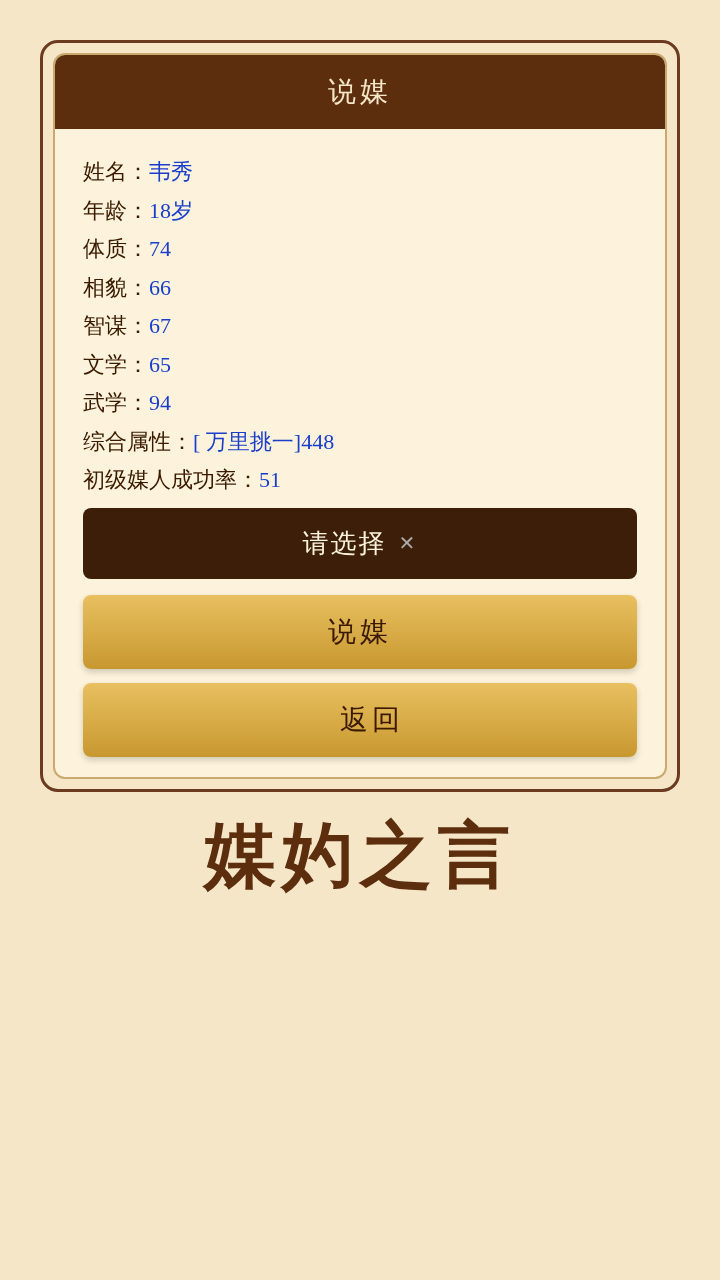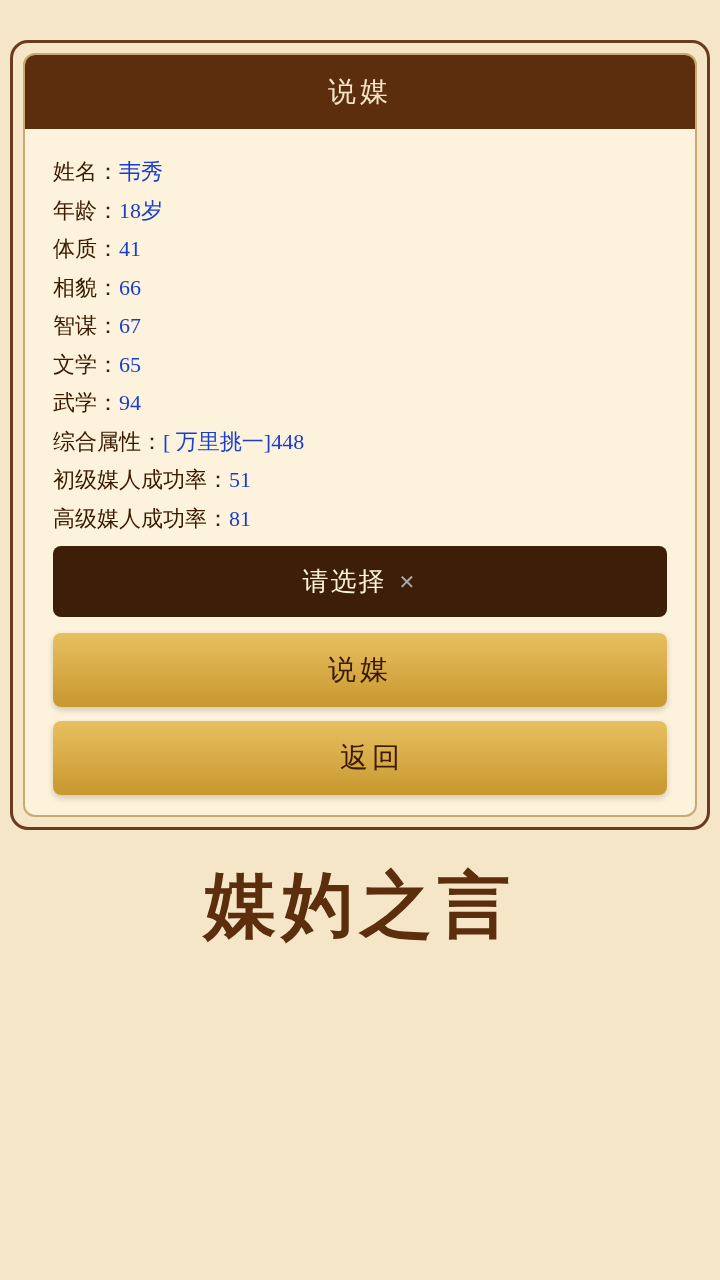--- a/index.html
+++ b/index.html
@@ -10,21 +10,21 @@
       background-color: #f5e6c8;
       display: flex;
       flex-direction: column;
       align-items: center;
       justify-content: flex-start;
       font-family: 'SimSun', 'STSong', serif;
       overflow: hidden;
     }
 
     .outer-frame {
-      width: 700px;
+      width: 640px;
       margin-top: 40px;
       border: 3px solid #6b3a1f;
       border-radius: 18px;
       background: #f5e6c8;
       padding: 10px;
     }
 
     .inner-card {
       background: #fdf3dc;
       border-radius: 12px;
@@ -117,21 +117,21 @@
 
     .version-bar {
       text-align: center;
       color: #a0845a;
       font-size: 17px;
       padding: 12px 0 6px 0;
       letter-spacing: 1px;
     }
 
     .bottom-title {
-      margin-top: 28px;
+      margin-top: 16px;
       font-size: 72px;
       color: #5c2e0e;
       font-weight: bold;
       letter-spacing: 6px;
       font-family: 'STKaiti', 'KaiTi', 'SimSun', serif;
       text-align: center;
     }
   </style>
 </head>
 <body>
@@ -142,42 +142,39 @@
 
     <div class="card-body">
       <div class="info-section">
         <div class="info-row">
           <span>姓名：</span><span class="value">韦秀</span>
         </div>
         <div class="info-row">
           <span>年龄：</span><span class="value">18岁</span>
         </div>
         <div class="info-row">
-          <span>体质：</span><span class="value">41</span>
+          <span>体质：</span><span class="value">74</span>
         </div>
         <div class="info-row">
           <span>相貌：</span><span class="value">66</span>
         </div>
         <div class="info-row">
           <span>智谋：</span><span class="value">67</span>
         </div>
         <div class="info-row">
           <span>文学：</span><span class="value">65</span>
         </div>
         <div class="info-row">
           <span>武学：</span><span class="value">94</span>
         </div>
         <div class="info-row">
           <span>综合属性：</span><span class="special">[ 万里挑一]</span><span class="value">448</span>
         </div>
         <div class="info-row">
           <span>初级媒人成功率：</span><span class="value">51</span>
-        </div>
-        <div class="info-row">
-          <span>高级媒人成功率：</span><span class="value">81</span>
         </div>
       </div>
 
 
       <button class="dropdown-btn">
         <span>请选择</span>
         <span class="arrow">✕</span>
       </button>
 
       <button class="action-btn">说媒</button>

